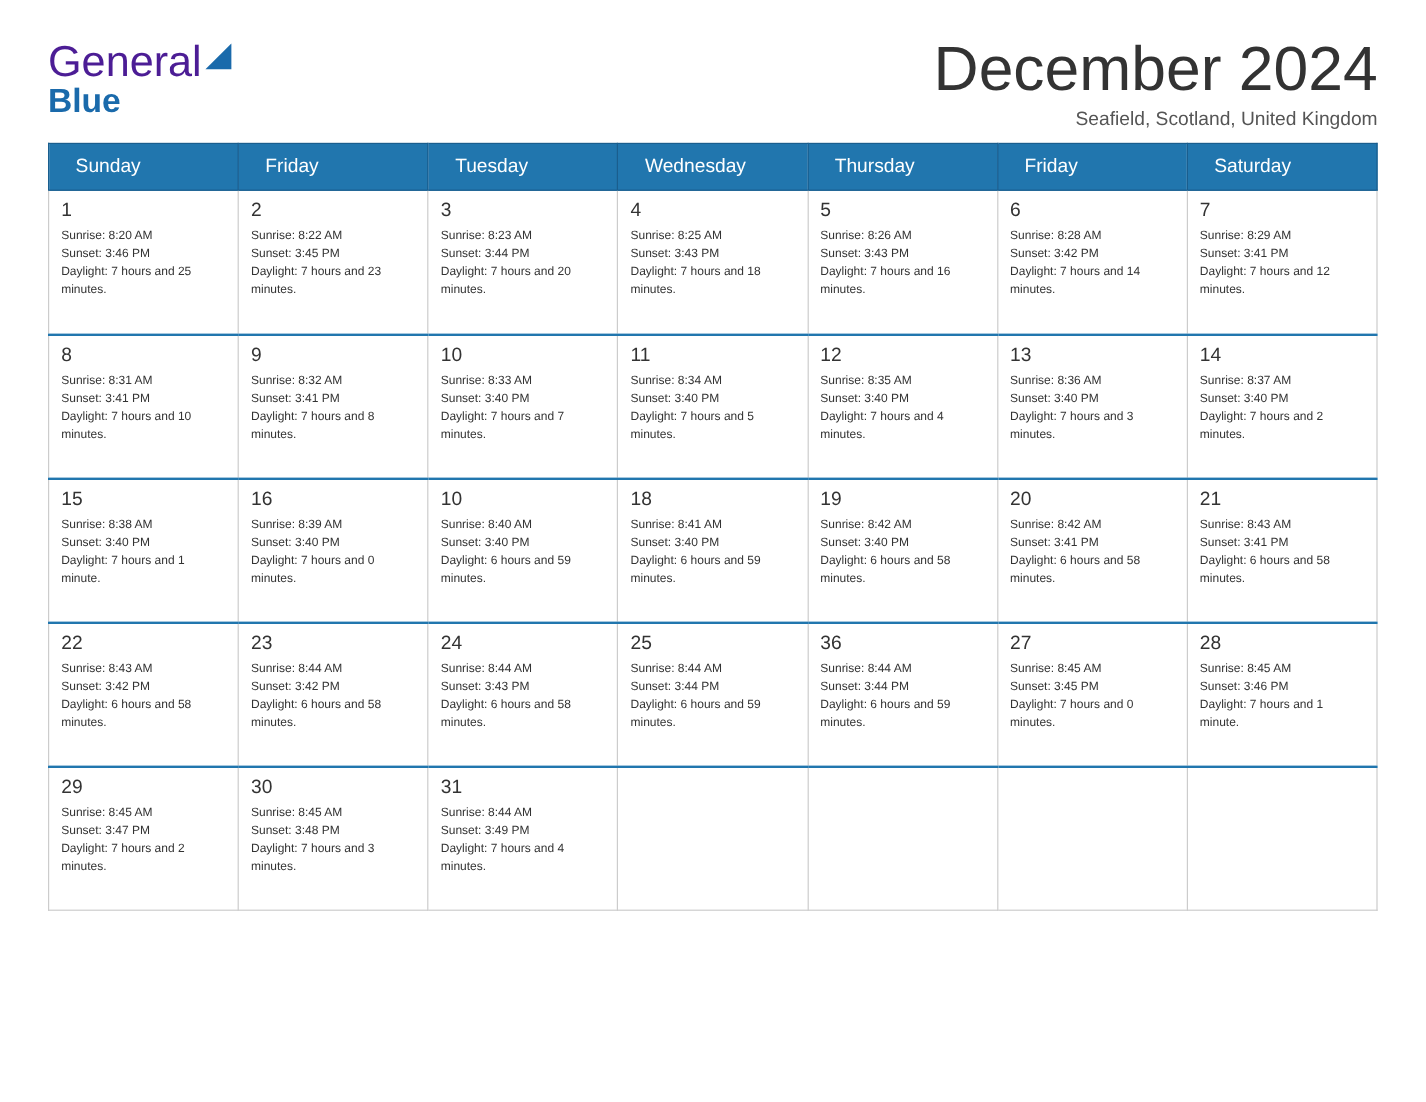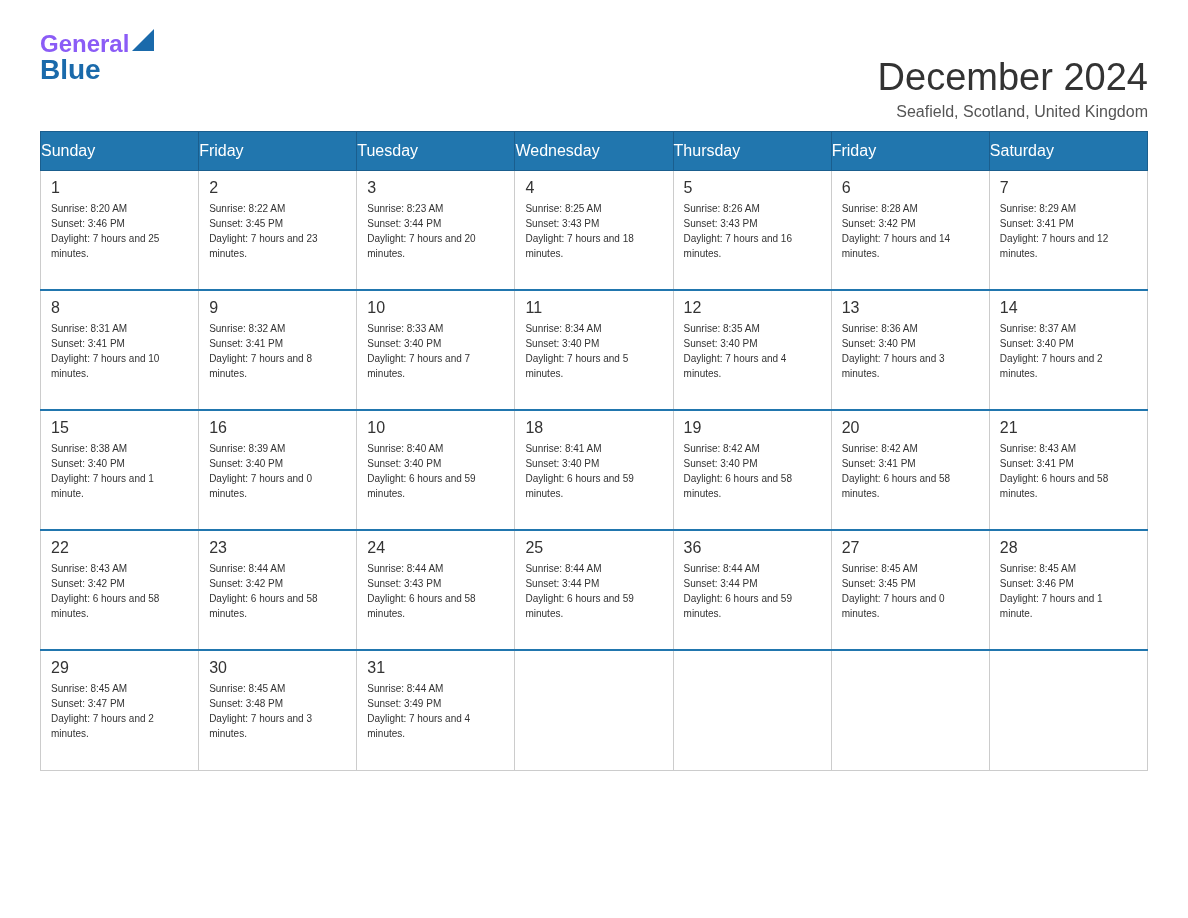--- a/index.html
+++ b/index.html
@@ -15,56 +15,55 @@
       justify-content: space-between;
       align-items: flex-start;
       margin-bottom: 10px;
     }
     .logo {
       display: flex;
       flex-direction: column;
       align-items: flex-start;
     }
     .logo-text-general {
-      font-size: 24px;
-      font-weight: bold;
-      color: #8b5cf6;
+      font-size: 36px;
+      font-weight: normal;
+      color: #4c1d95;
     }
     .logo-text-blue {
       font-size: 28px;
       font-weight: bold;
       color: #1a6aab;
       margin-top: -8px;
     }
     .title-block {
       text-align: right;
     }
     .month-title {
-      font-size: 38px;
+      font-size: 52px;
       font-weight: normal;
       color: #333;
       line-height: 1.1;
-      margin-top: 27px;
     }
     .location-title {
       font-size: 16px;
       color: #555;
       margin-top: 4px;
     }
     .calendar-table {
       width: 100%;
       border-collapse: collapse;
       margin-top: 10px;
     }
     .calendar-table th {
       background-color: #2176ae;
       color: #fff;
       font-size: 16px;
       font-weight: normal;
-      padding: 10px 0;
+      padding: 10px 22px;
       text-align: left;
       border: 1px solid #1a5e8e;
     }
     .calendar-table td {
       width: calc(100% / 7);
       vertical-align: top;
       padding: 8px 10px;
       border: 1px solid #ccc;
       font-size: 13px;
       color: #333;

